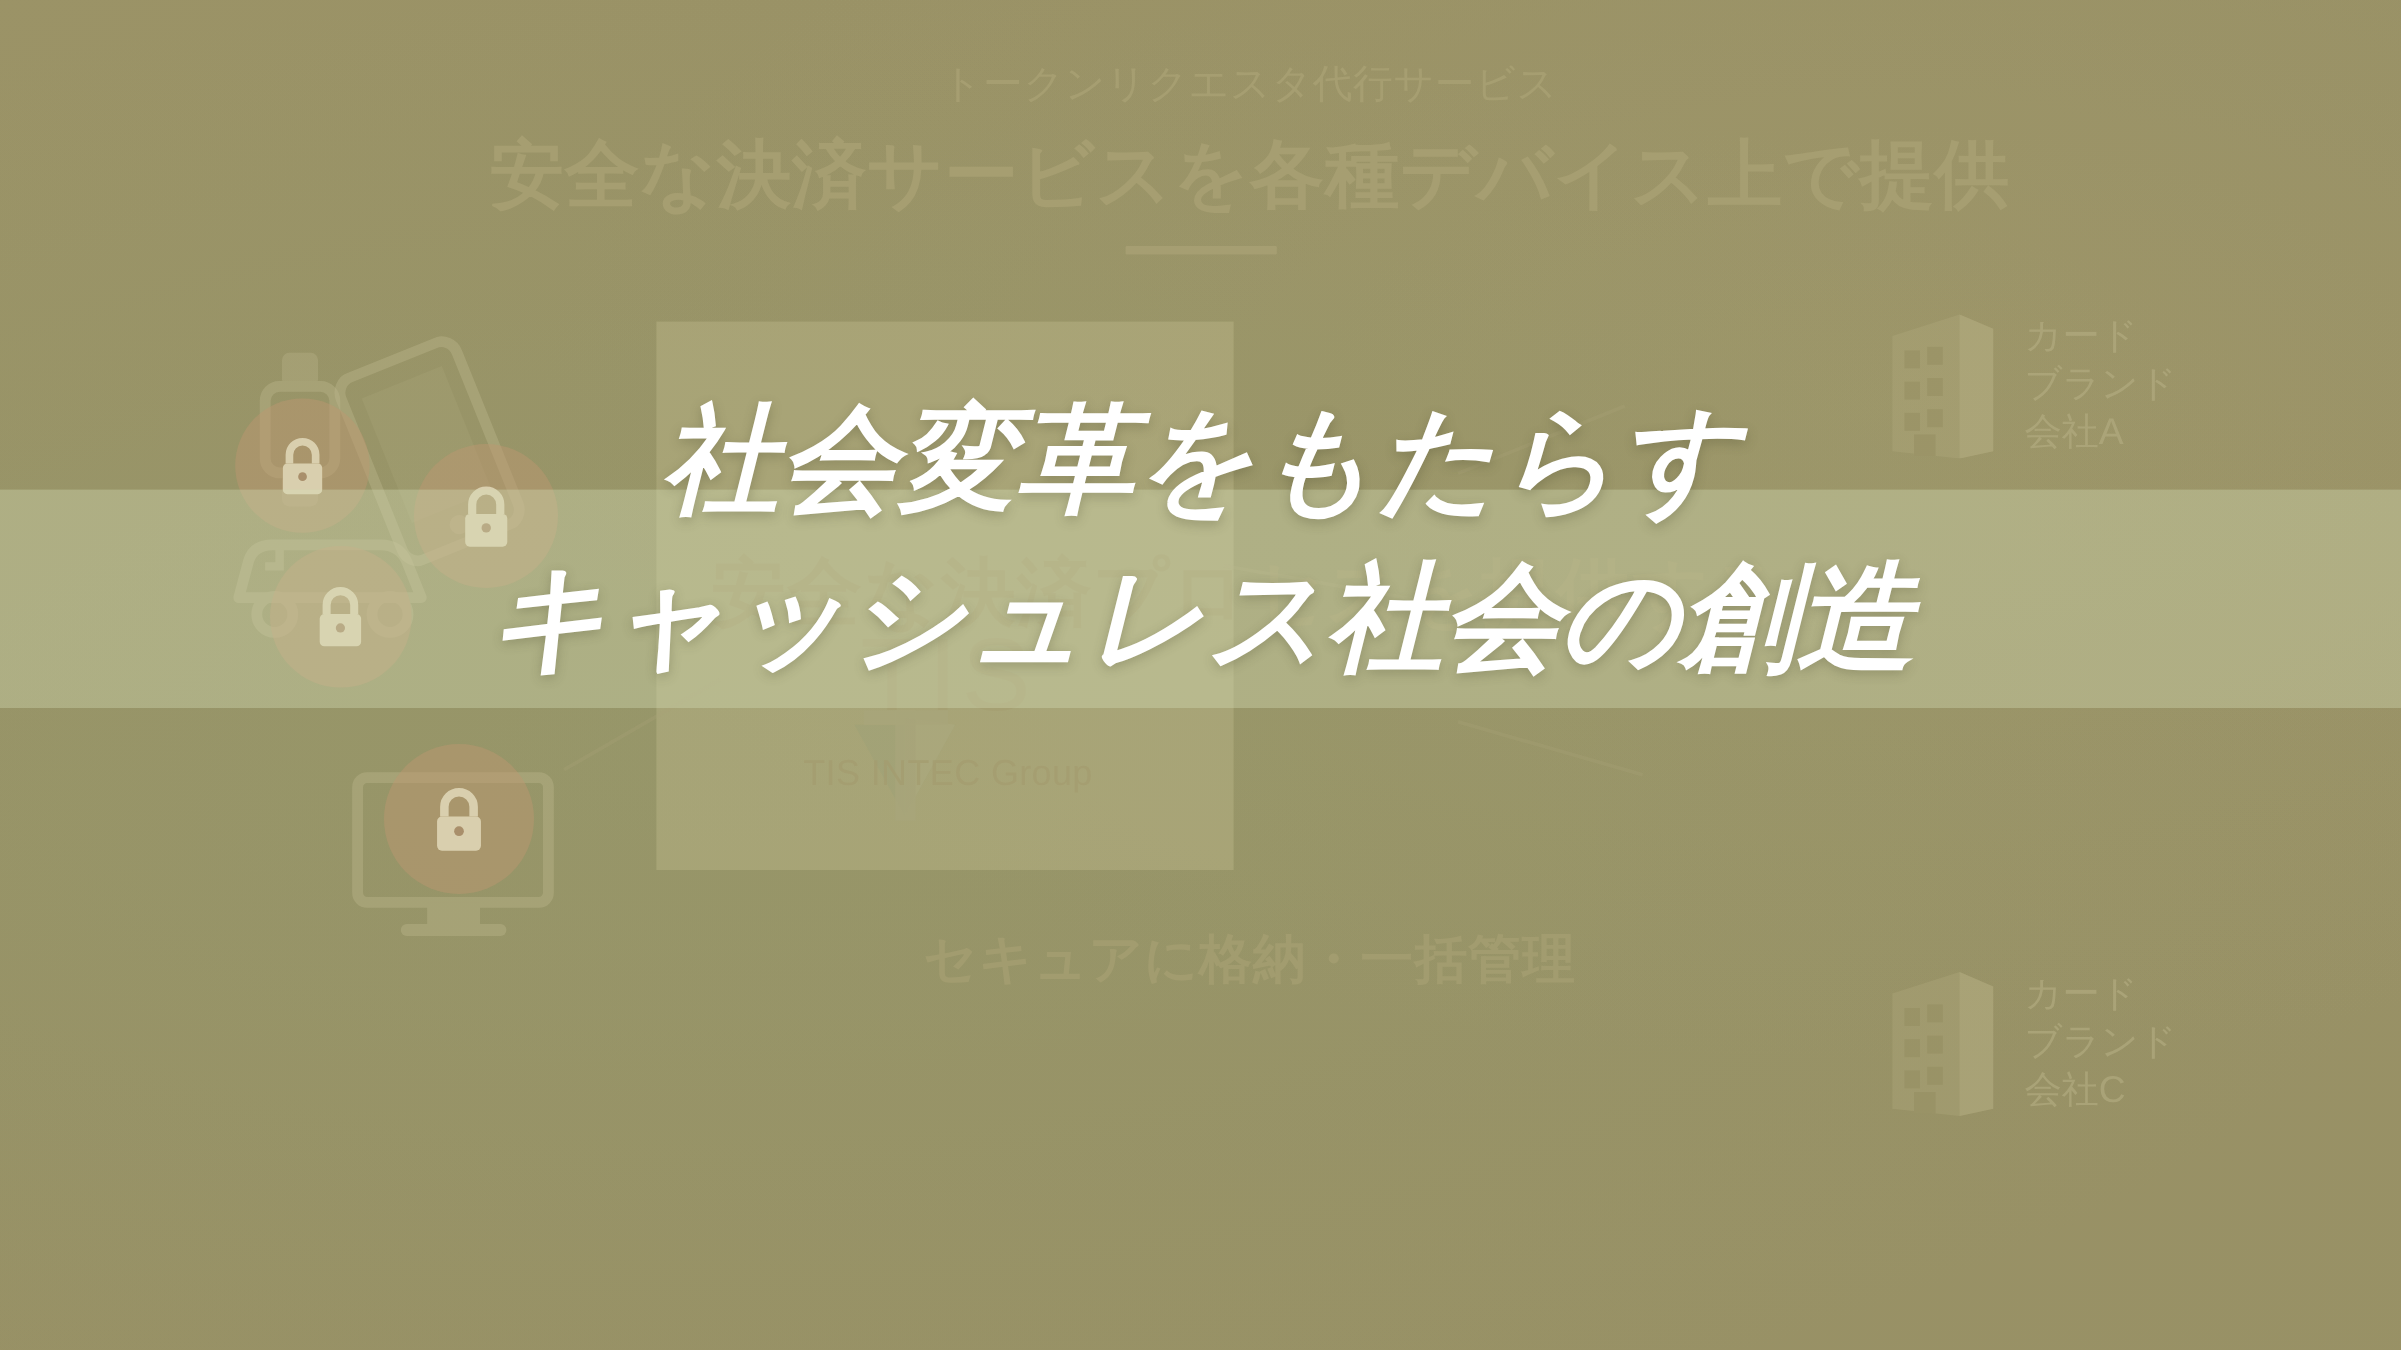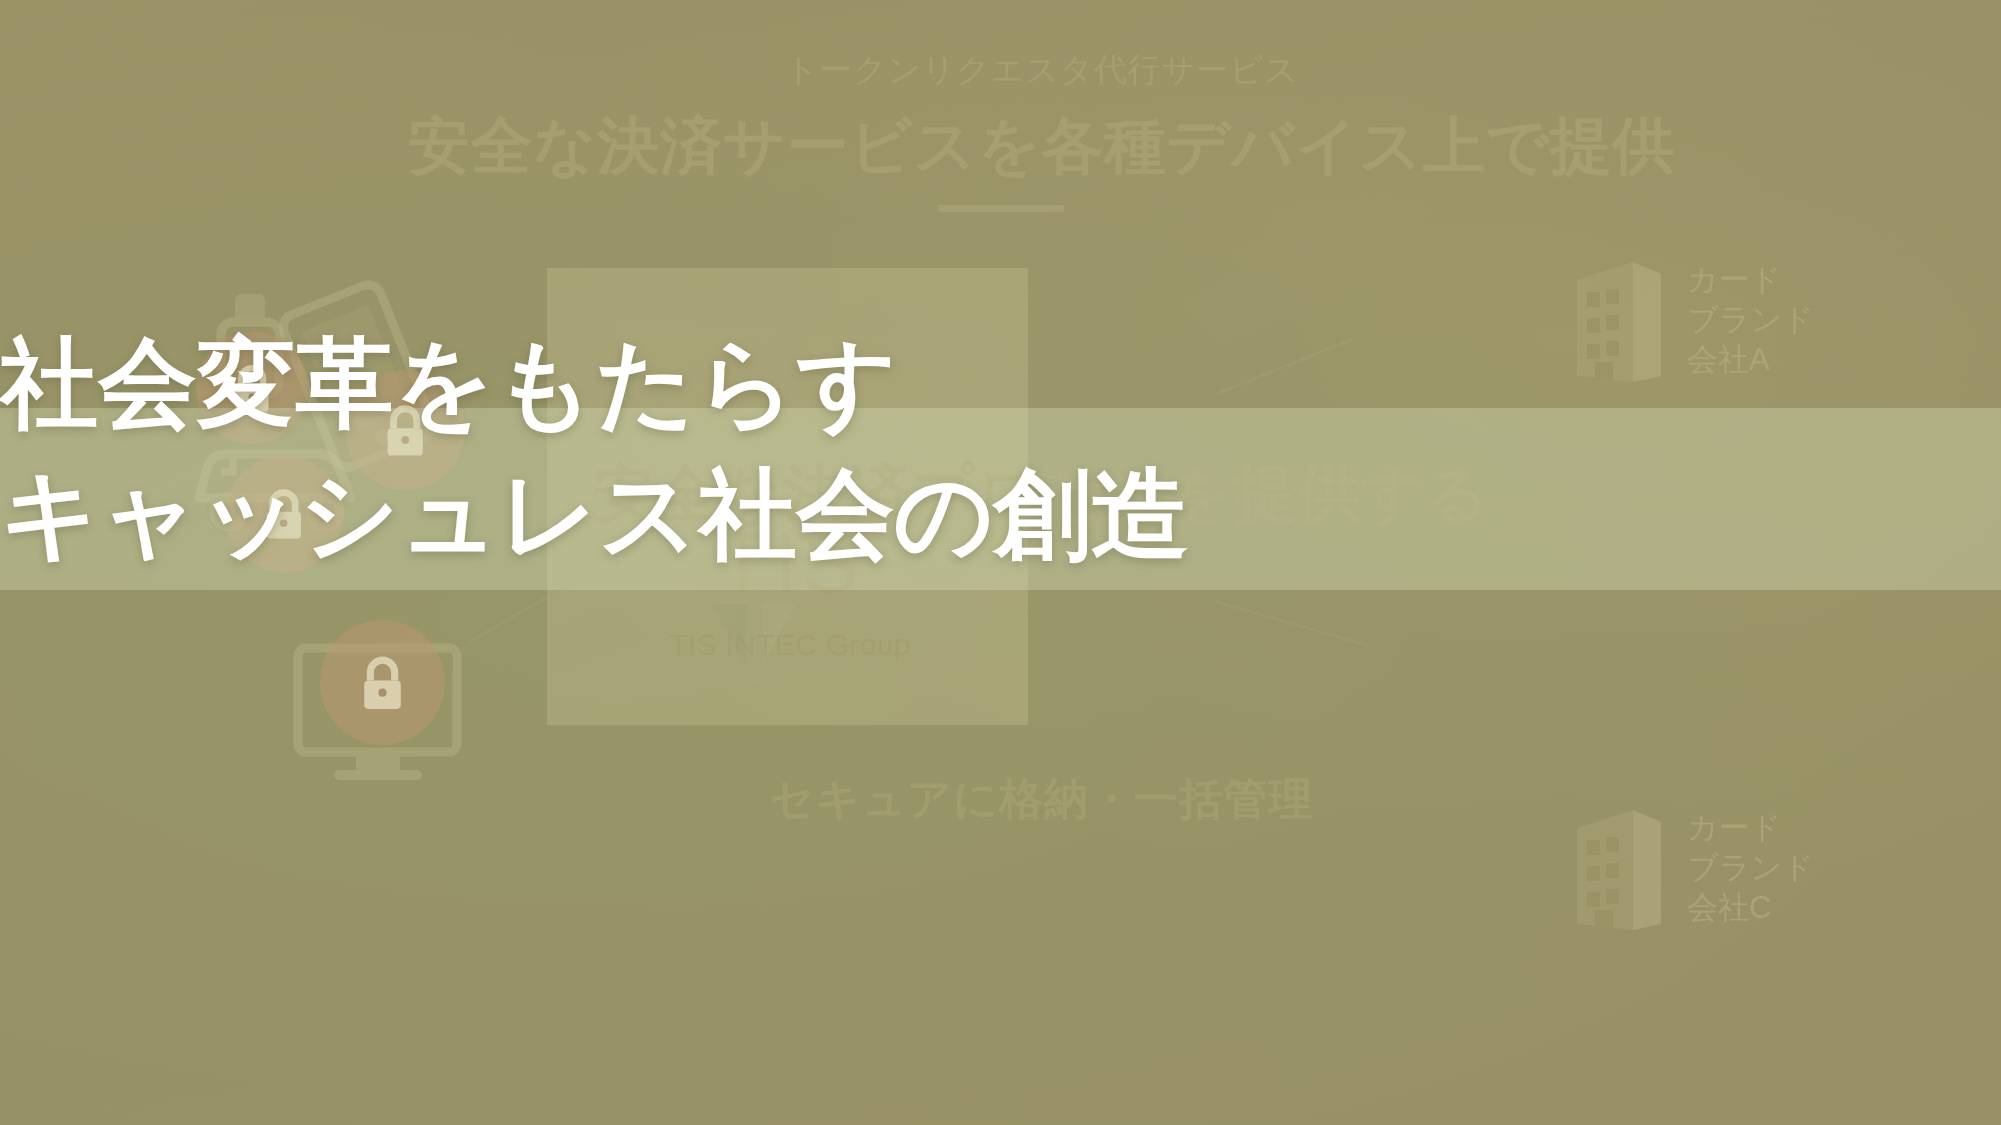--- a/index.html
+++ b/index.html
@@ -108,27 +108,29 @@
   .band{
     position:absolute;left:0;right:0;top:408px;height:182px;
     background:rgba(214,221,183,.36);
     pointer-events:none;
   }
 
   
   .headline{
     position:absolute;
     left:0;right:0;top:318px;
+    text-align:center;
     color:#ffffff;
     font-weight:700;
     font-size:98px;
     line-height:1.34;
     letter-spacing:.005em;
     text-shadow:0 3px 10px rgba(70,70,40,.28);
     pointer-events:none;
+    font-style:italic;
   }
   .headline .ln{display:block;}
   .headline .ln2{letter-spacing:-.005em;}
 </style>
 </head>
 <body>
 
 <div class="stage">
 
   <div class="bg-art">

